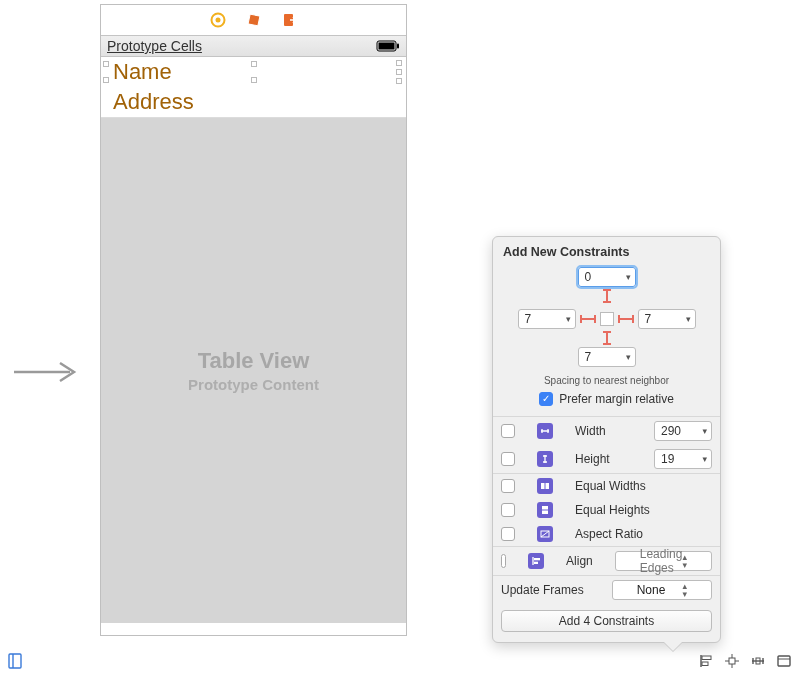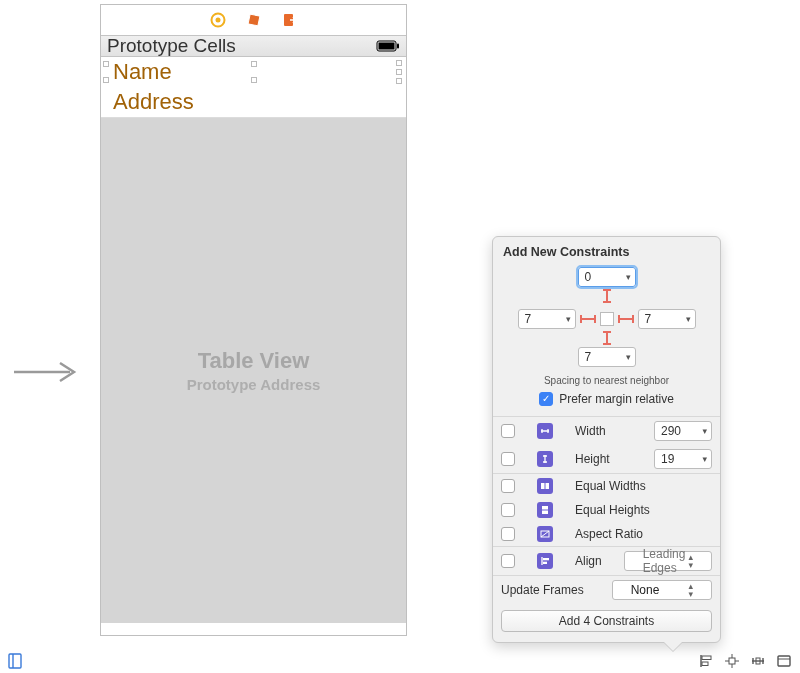--- a/index.html
+++ b/index.html
@@ -26,21 +26,21 @@
     display:flex; align-items:center; justify-content:center; gap:18px;
   }
   .tb-icon { width:18px; height:18px; display:flex; align-items:center; justify-content:center; }
   .proto-header {
     background: linear-gradient(#efefef,#e2e2e2);
     border-top:1px solid #c4c4c4;
     border-bottom:1px solid #c4c4c4;
     height:22px; display:flex; align-items:center; padding:0 6px;
     justify-content:space-between;
   }
-  .proto-header span { font-size:19px; color:#333; }
+  .proto-header span { font-size:14px; color:#333;text-decoration:underline; }
   .battery { display:flex; align-items:center; }
   .cell-area { background:#fff; }
   .cell-row {
     font-size:22px; color:#a16207; padding:3px 6px 3px 12px;
     display:flex; align-items:center; position:relative;
   }
   .cell-row .handles { position:absolute; left:2px; display:flex; flex-direction:column; gap:10px; }
   .handles .sq, .mid-handles .sq, .right-handles .sq {
     width:6px; height:6px; border:1px solid #bbb; background:#fff;
   }
@@ -99,21 +99,21 @@
   .sep { height:1px; background:#d8d8d8; margin:0; }
   .opt-row { display:flex; align-items:center; padding:4px 8px; gap:22px; }
   .opt-row .label { flex:0 0 auto; }
   .opt-row .grow { flex:1; }
   .size-combo { width:58px; }
   .dim-icon {
     width:16px;height:16px;border-radius:3px;background:#6b5fcf;display:flex;align-items:center;justify-content:center;color:#fff;font-size:9px;flex:0 0 auto;
   }
   .select {
     flex:1; height:20px; background:#fff; border:1px solid #bcbcbc; border-radius:3px;
-    display:flex; align-items:center; justify-content:space-between; padding:0 18px; font-size:12px; color:#777;
+    display:flex; align-items:center; justify-content:space-between; padding:0 24px; font-size:12px; color:#777;
   }
   .select.enabled { color:#222; }
   .btn {
     margin:6px 8px 10px; height:22px; border:1px solid #bcbcbc; border-radius:4px;
     background:linear-gradient(#fdfdfd,#efefef);
     display:flex;align-items:center;justify-content:center;font-size:12px;
   }
   .updown { font-size:9px; line-height:8px; color:#666; display:flex; flex-direction:column; }
 
   
@@ -182,21 +182,21 @@
           <div class="sq"></div>
         </div>
       <span>Name</span>
     </div>
     <div class="cell-row" style="height:30px;">
       <span>Address</span>
     </div>
   </div>
   <div class="canvas-body">
     <div class="tv">Table View</div>
-    <div class="pc">Prototype Address</div>
+    <div class="pc">Prototype Content</div>
   </div>
 </div>
 
 <div class="popover">
   <div class="po-title">Add New Constraints</div>
 
   <div class="spacing-block">
     <div class="combo sel">
       <span>0</span>
         <span class="caret">▾</span>

